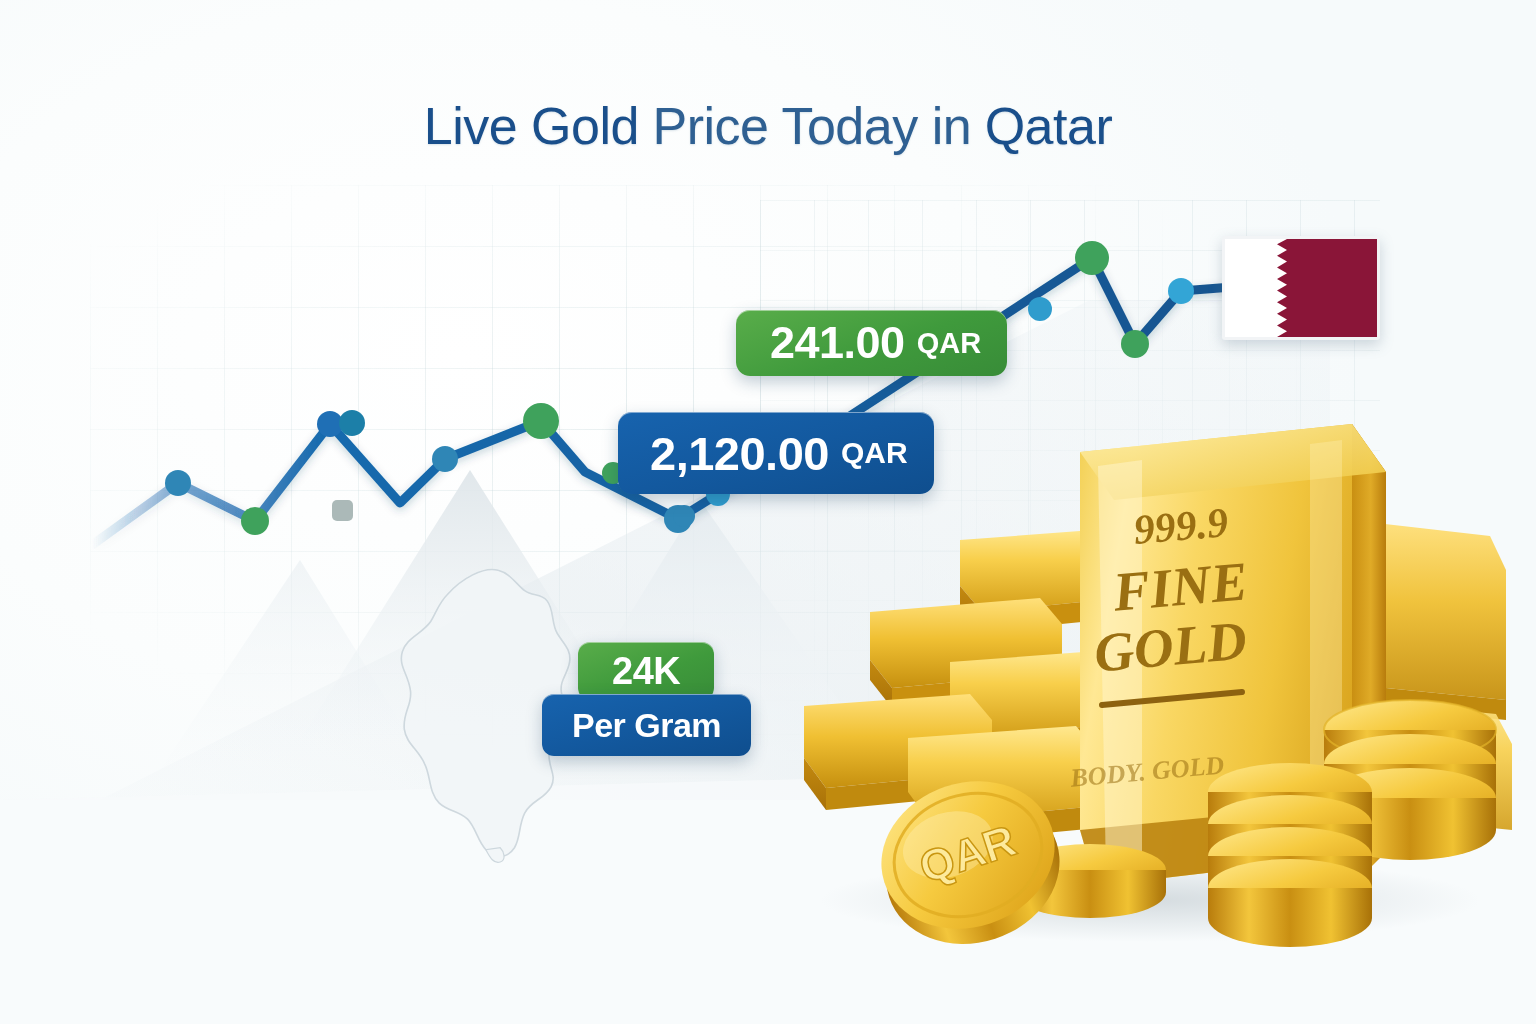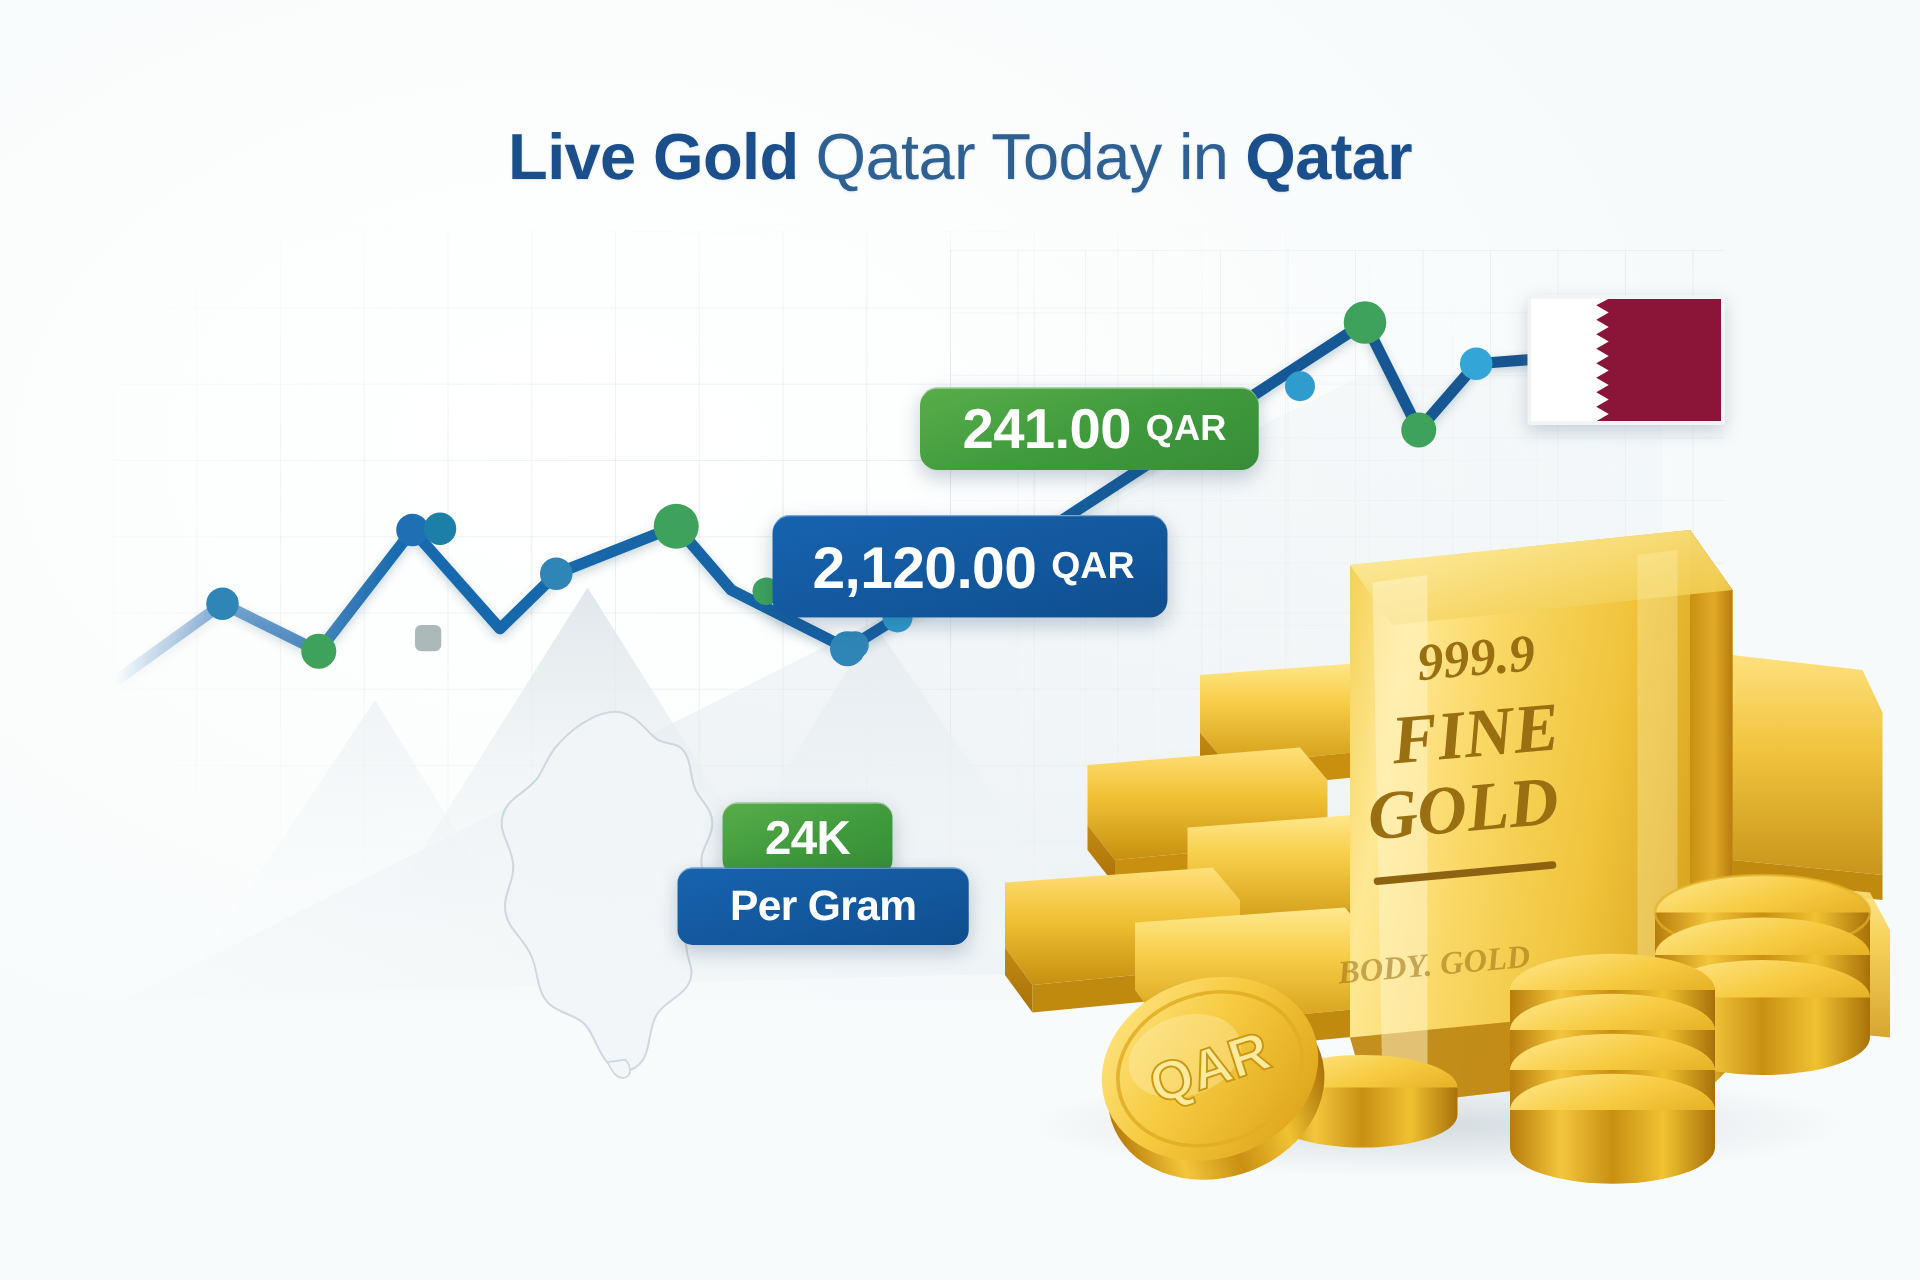--- a/index.html
+++ b/index.html
@@ -38,21 +38,21 @@
   
   .ghost{position:absolute;inset:0;pointer-events:none;}
 
   
   .title{
     position:absolute;left:0;right:0;top:96px;text-align:center;
     font-size:52px;letter-spacing:-.5px;white-space:nowrap;
     color:#2f6092;font-weight:400;
     text-shadow:0 1px 2px rgba(120,150,175,.25);
   }
-  .title b{font-weight:700;color:#1a4f8b;}
+  .title b{font-weight:400;color:#1a4f8b;}
   .title .sp{display:inline-block;width:.26em;}
 
   
   .badge{
     position:absolute;display:flex;align-items:center;
     border-radius:14px;color:#fff;
     box-shadow:0 6px 16px rgba(25,60,95,.26), 0 1px 0 rgba(255,255,255,.45) inset;
   }
   .badge .big{font-weight:700;letter-spacing:-.5px;}
   .badge .cur{font-weight:600;}
@@ -64,21 +64,21 @@
   #badge-price-gram .big{font-size:45px;}
   #badge-price-gram .cur{font-size:29px;margin-left:12px;}
 
   #badge-price-tola{left:618px;top:412px;height:82px;padding:0 26px 0 32px;}
   #badge-price-tola .big{font-size:47px;}
   #badge-price-tola .cur{font-size:30px;margin-left:12px;}
 
   #badge-karat{left:578px;top:620px;height:58px;padding:0 34px;border-radius:12px;margin-top:22px;}
   #badge-karat .big{font-size:38px;}
 
-  #badge-per-gram{left:542px;top:694px;height:62px;padding:0 42px;border-radius:12px;}
+  #badge-per-gram{left:542px;top:694px;height:62px;padding:0 30px;border-radius:12px;}
   #badge-per-gram .big{font-size:34px;font-weight:600;}
 
   #badge-per-tola{left:514px;top:772px;height:62px;padding:0 30px;border-radius:12px;}
   #badge-per-tola .big{font-size:34px;font-weight:600;}
 
   
   #qatar-flag{
     position:absolute;left:1222px;top:236px;width:152px;height:98px;
     background:#fff;border:3px solid #f2f4f6;border-radius:3px;
     box-shadow:0 5px 14px rgba(90,115,135,.28);overflow:hidden;
@@ -167,21 +167,21 @@
       <circle cx="1135" cy="344" r="14" fill="#3fa25c"></circle>
       <circle cx="1181" cy="291" r="13" fill="#33a5d6"></circle>
       <rect x="332" y="500" width="21" height="21" rx="5" fill="#8fa2a0" opacity=".75"></rect>
       <circle cx="613" cy="473" r="11" fill="#3fa25c"></circle>
       <circle cx="1040" cy="309" r="12" fill="#2f9ccd"></circle>
       <circle cx="684" cy="516" r="11" fill="#2f86b6"></circle>
     </g>
   </svg>
 
   <div class="title">
-    <b>Live Gold</b><span class="sp"></span><span>Qatar Today in</span><span class="sp"></span><b>Qatar</b>
+    <b>Live Gold</b><span class="sp"></span><span>Price Today in</span><span class="sp"></span><b>Qatar</b>
   </div>
 
   <div id="qatar-flag">
     <svg viewBox="0 0 152 98" preserveAspectRatio="none">
       <rect width="152" height="98" fill="#ffffff"></rect>
       <path d="M152 0 L152 98 L52 98
                L62 92.2 L52 86.4 L62 80.6 L52 74.8 L62 69 L52 63.2
                L62 57.4 L52 51.6 L62 45.8 L52 40 L62 34.2 L52 28.4
                L62 22.6 L52 16.8 L62 11 L52 5.2 L62 0 Z" fill="#8A1538"></path>
     </svg>

